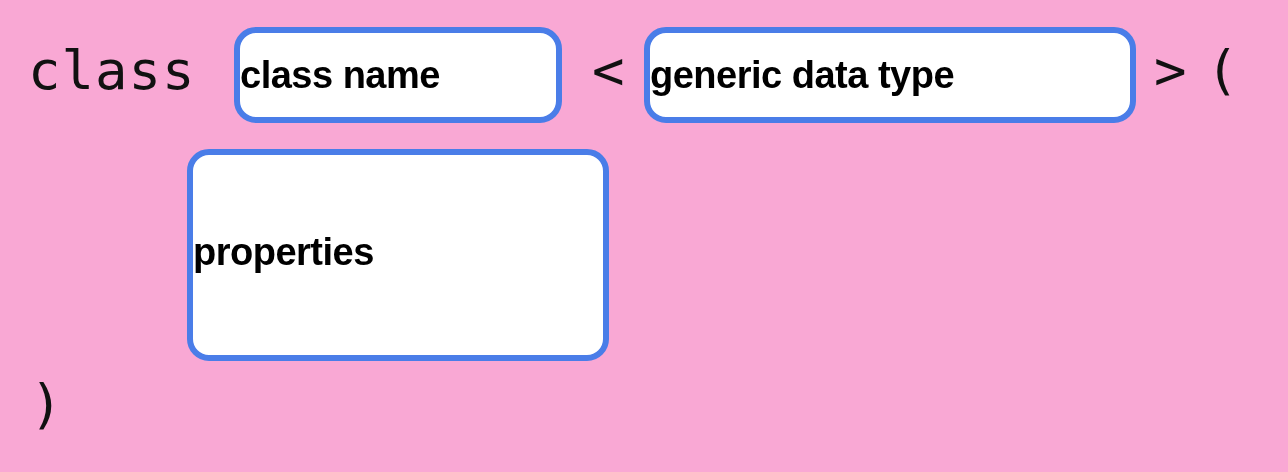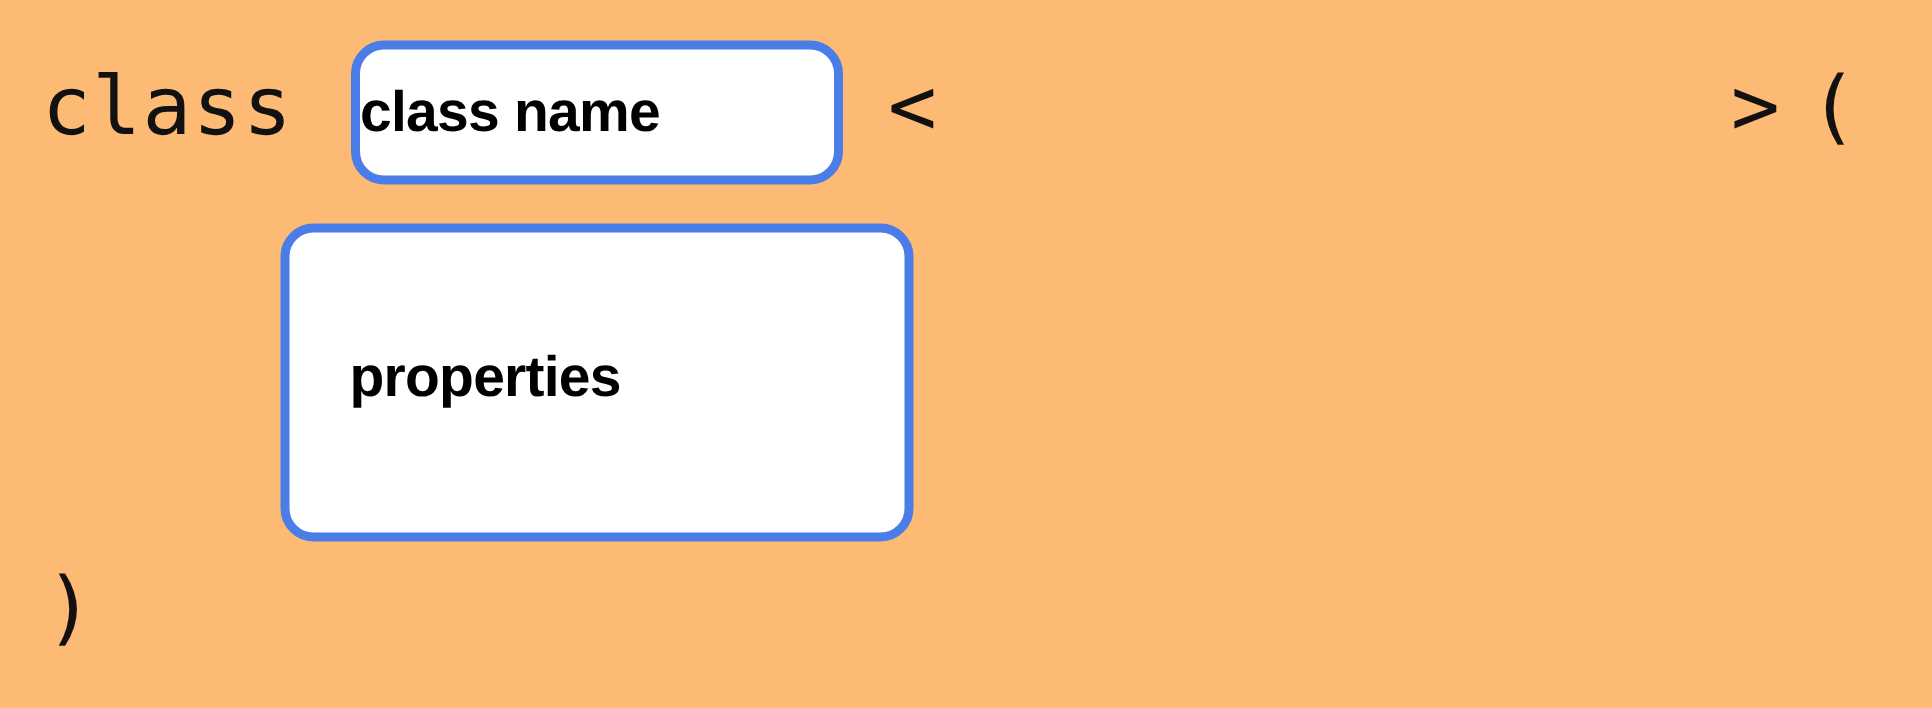--- a/index.html
+++ b/index.html
@@ -94,36 +94,38 @@
   #slot-properties {
     left: 187px;
     top: 149px;
     width: 422px;
     height: 212px;
     align-items: flex-start;
   }
   #slot-properties .slot-label {
     font-size: 38px;
     margin-top: 76px;
-    margin-left: 40px;
   }
 </style>
 </head>
 <body>
 
-<div id="canvas" style="background: #fdba74;">
+<div id="canvas" style="background: #f9a8d4;">
 
   <span class="code-token tok-class" style="color: rgb(17, 17, 17);">class</span>
 
   <div class="slot" id="slot-class-name" style="border-color: rgb(74, 125, 232);">
     <span class="slot-label" style="color: rgb(0, 0, 0);">class name</span>
   </div>
 
   <span class="code-token tok-lt" style="color: rgb(17, 17, 17);">&lt;</span>
 
+  <div class="slot" id="slot-generic-type" style="border-color: rgb(74, 125, 232);">
+    <span class="slot-label" style="color: rgb(0, 0, 0);">generic data type</span>
+  </div>
 
   <span class="code-token tok-gt" style="color: rgb(17, 17, 17);">&gt;</span>
 
   <span class="code-token tok-paren-open" style="color: rgb(17, 17, 17);">(</span>
 
   <div class="slot" id="slot-properties" style="border-color: rgb(74, 125, 232);">
     <span class="slot-label" style="color: rgb(0, 0, 0);">properties</span>
   </div>
 
   <span class="code-token tok-paren-close" style="color: rgb(17, 17, 17);">)</span>

